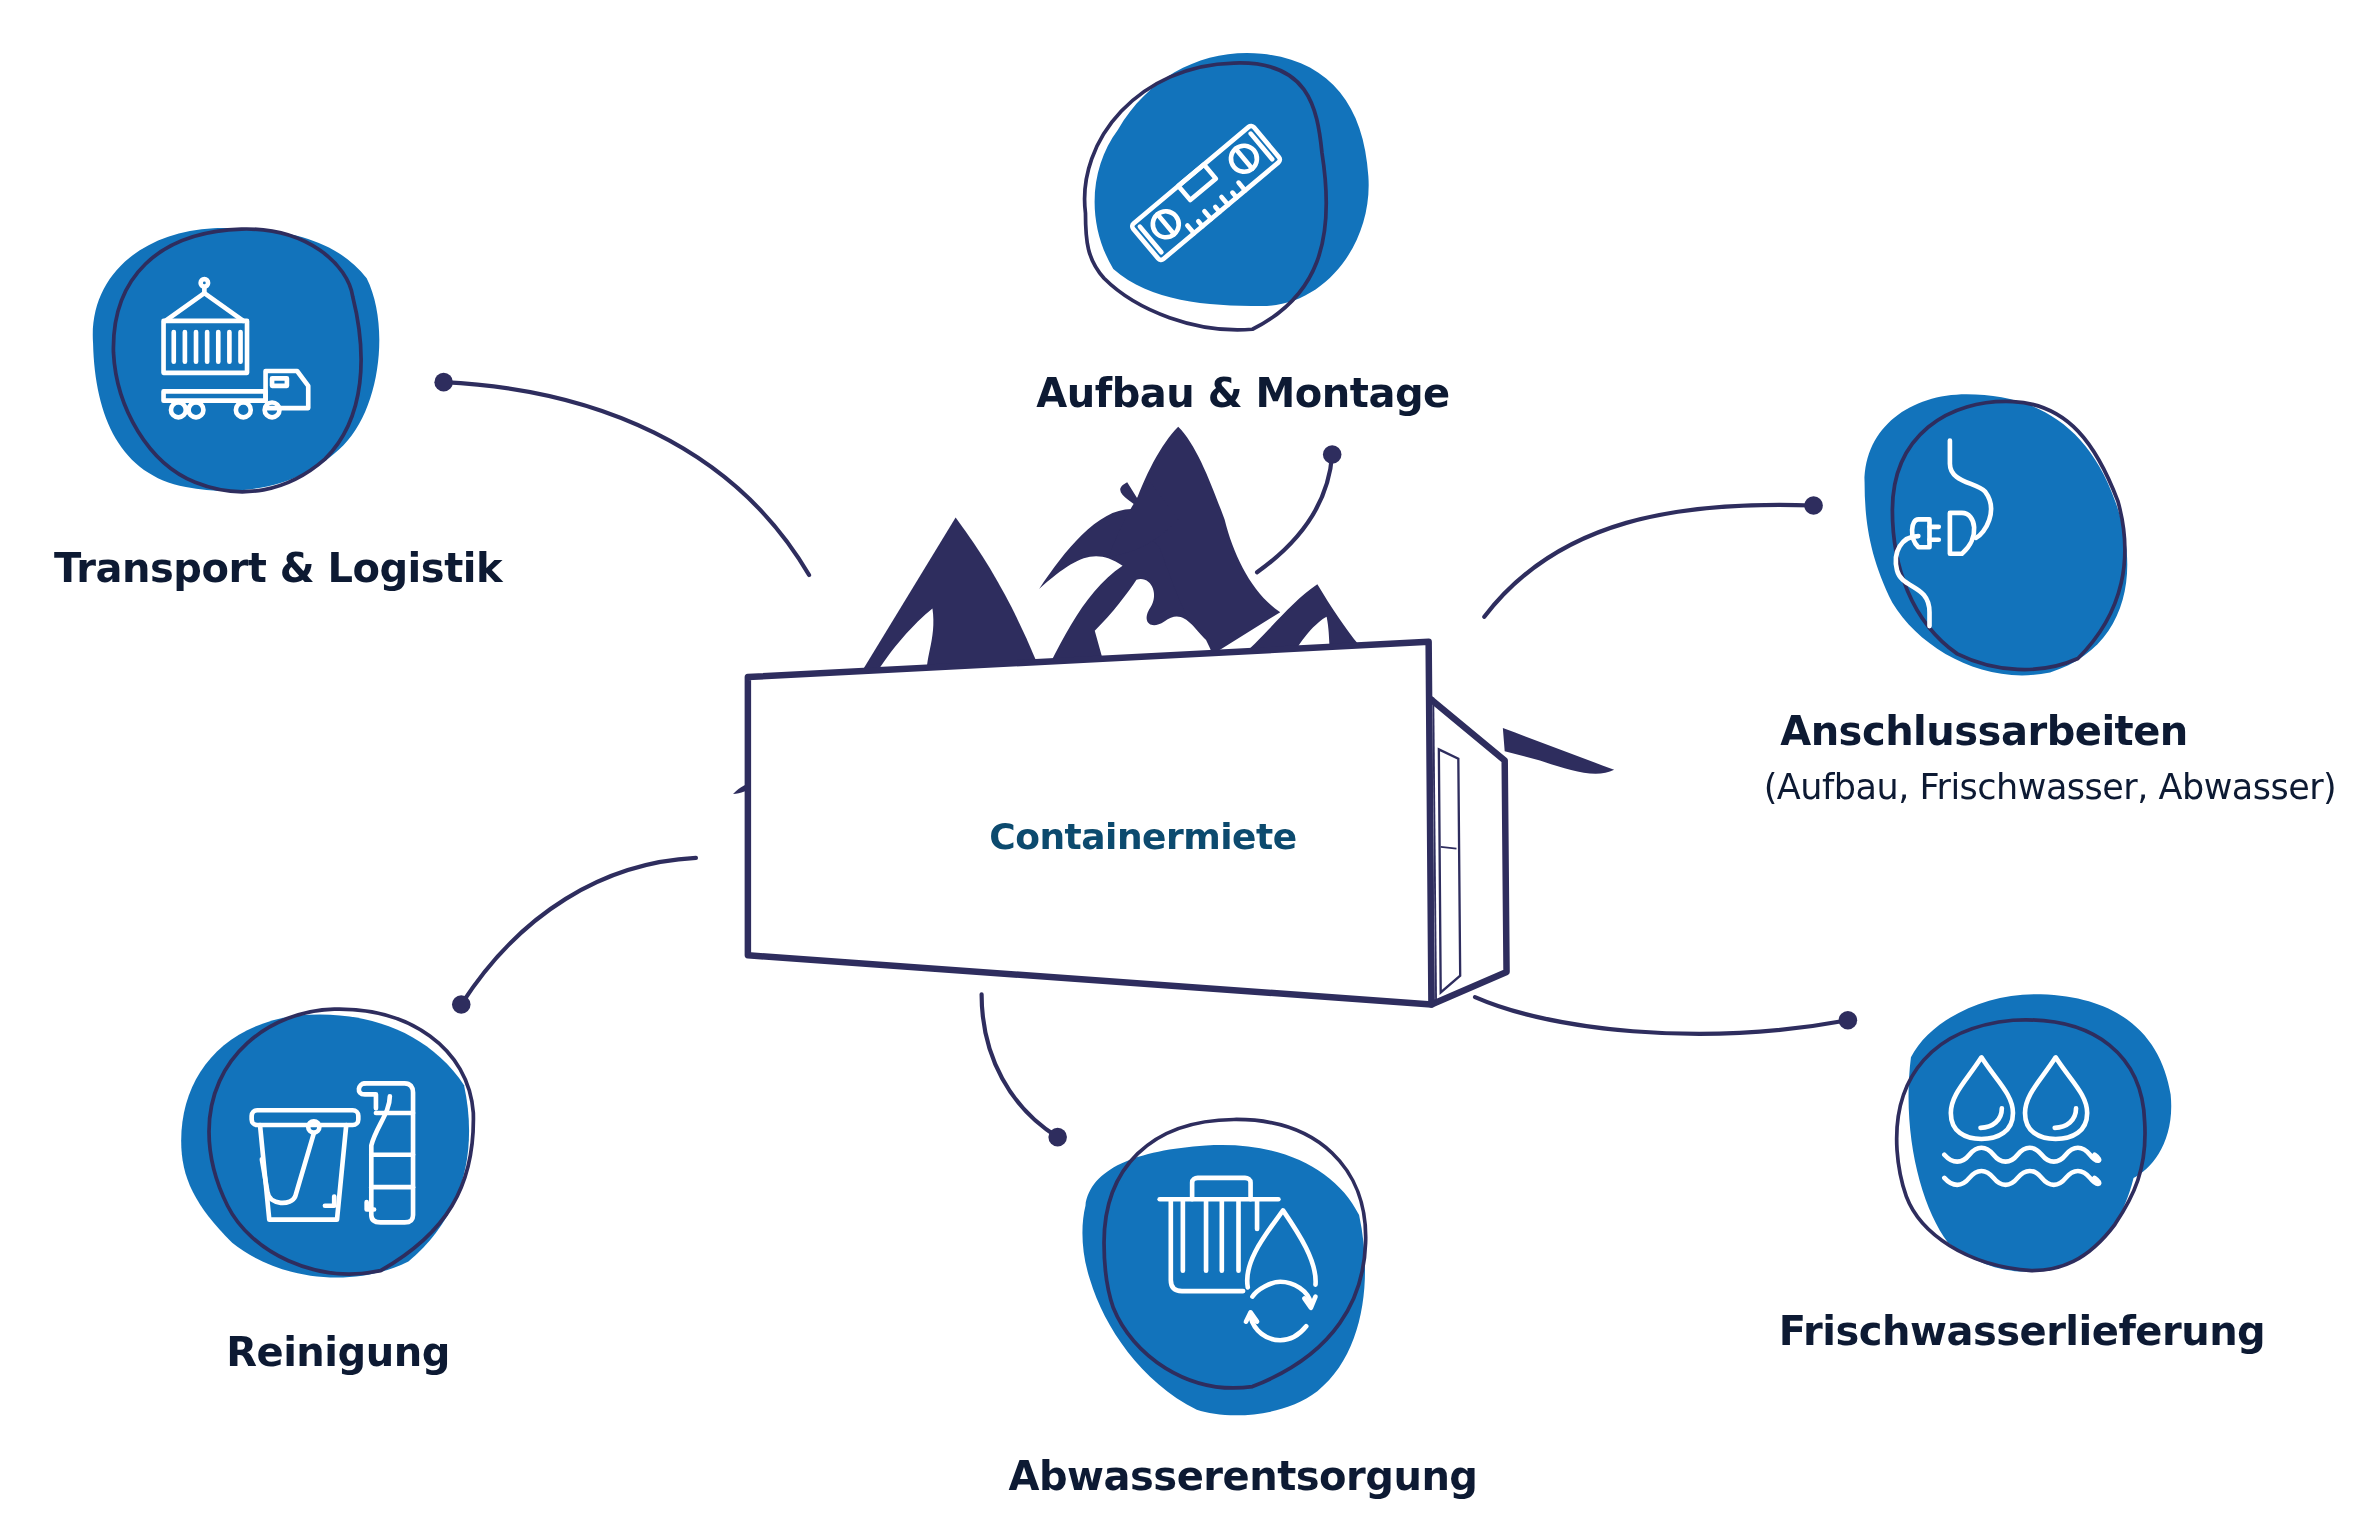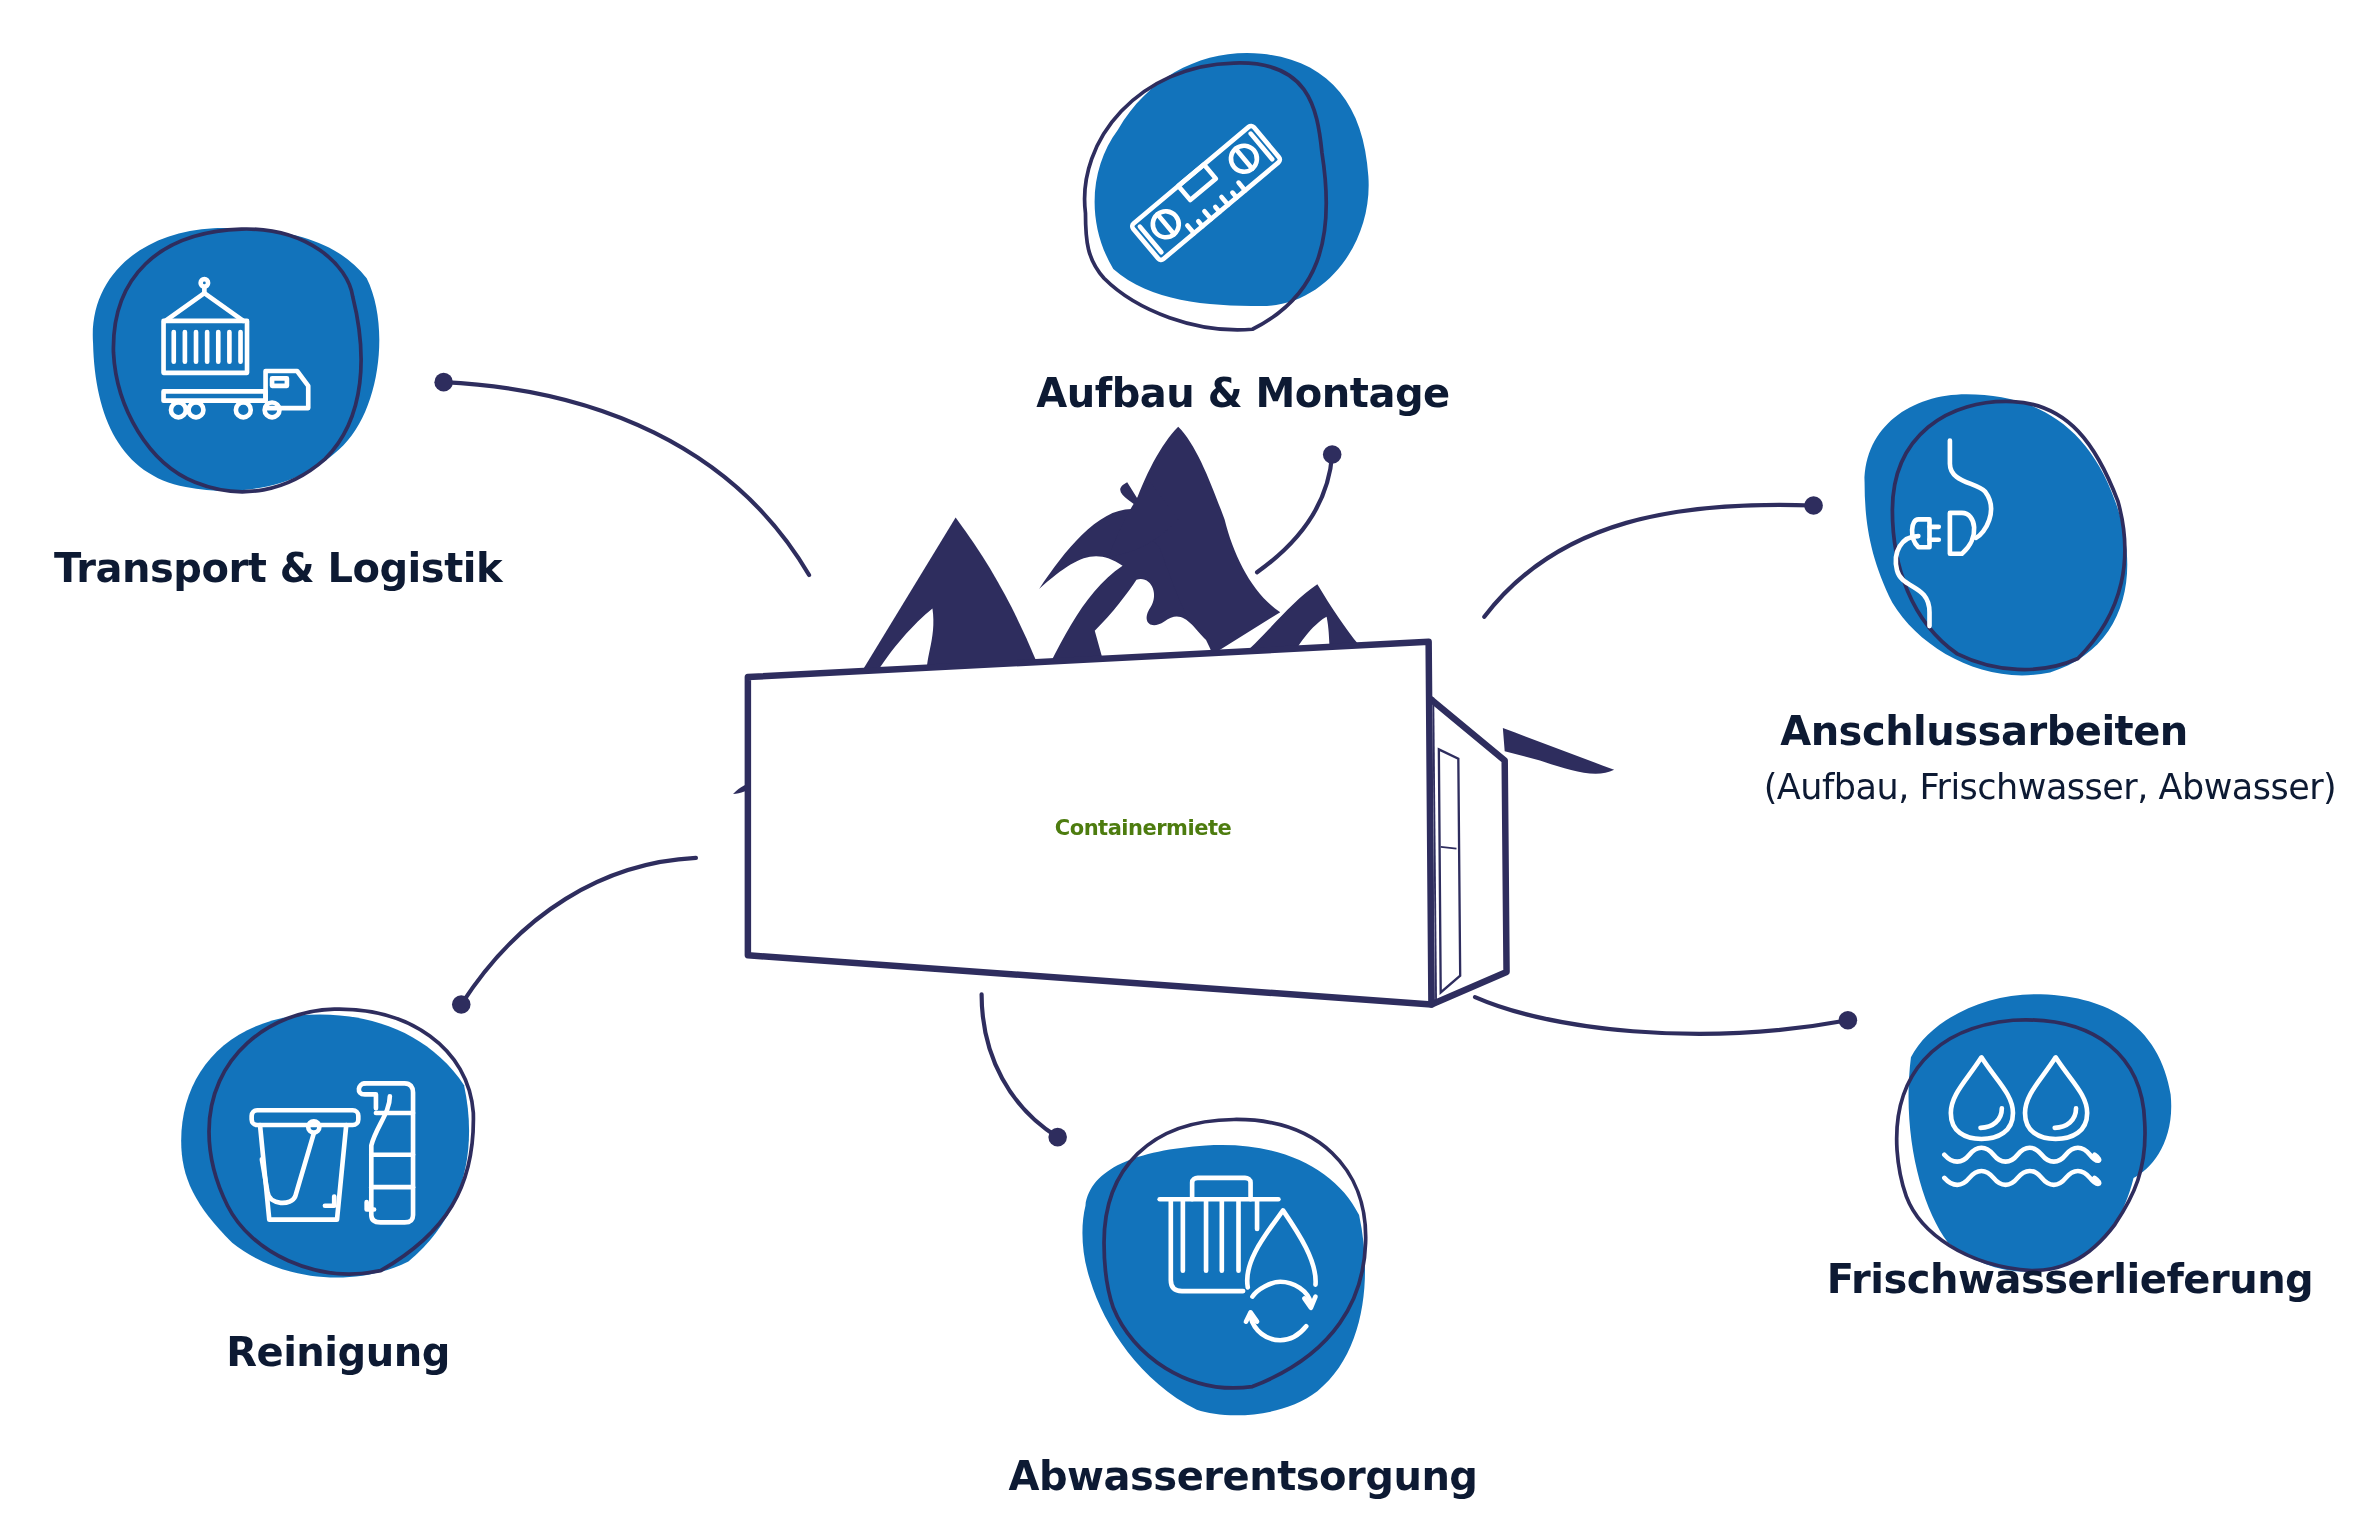--- a/index.html
+++ b/index.html
@@ -3,21 +3,21 @@
 <meta charset="utf-8">
 <style>
   html, body { margin:0; padding:0; background:#ffffff; }
   body { width:2375px; height:1535px; position:relative; overflow:hidden;
          font-family:"DejaVu Sans", "Liberation Sans", sans-serif; }
   #art { position:absolute; left:0; top:0; width:2375px; height:1535px; }
   .label { position:absolute; color:#0d1a33; font-weight:bold; font-size:40px;
            white-space:nowrap; transform:translateX(-50%); letter-spacing:-0.5px; }
   .sublabel { position:absolute; color:#0d1a33; font-weight:normal; font-size:35px;
            white-space:nowrap; transform:translateX(-50%); letter-spacing:-0.5px; }
-  .center-label { position:absolute; color:#4d7c0f; font-weight:bold; font-size:21px;
+  .center-label { position:absolute; color:#0c4a6e; font-weight:bold; font-size:36px;
            white-space:nowrap; transform:translateX(-50%); letter-spacing:-0.5px; }
   .ico { fill:none; stroke:#ffffff; stroke-width:5; stroke-linecap:round; stroke-linejoin:round; }
 </style>
 </head>
 <body>
 
 <svg id="art" viewBox="0 0 2560 1655" xmlns="http://www.w3.org/2000/svg">
 
   <g fill="none" stroke="#2e2d5e" stroke-width="4.5" stroke-linecap="round">
     <path d="M478 412 C 640 420, 790 480, 872 620"></path>
@@ -177,14 +177,14 @@
 </svg>
 
 <div class="center-label" style="left:1143px; top:816px;">Containermiete</div>
 
 <div class="label" style="left:278px; top:545px;text-align:right;">Transport &amp; Logistik</div>
 <div class="label" style="left:1243px; top:360px;margin-top:10px;">Aufbau &amp; Montage</div>
 <div class="label" style="left:1984px; top:708px;">Anschlussarbeiten</div>
 <div class="sublabel" style="left:2050px; top:767px;">(Aufbau, Frischwasser, Abwasser)</div>
 <div class="label" style="left:338px; top:1329px;">Reinigung</div>
 <div class="label" style="left:1243px; top:1453px;text-align:center;">Abwasserentsorgung</div>
-<div class="label" style="left:2022px; top:1256px;margin-left:48px;">Frischwasserlieferung</div>
+<div class="label" style="left:2022px; top:1308px;">Frischwasserlieferung</div>
 
 
 </body></html>

